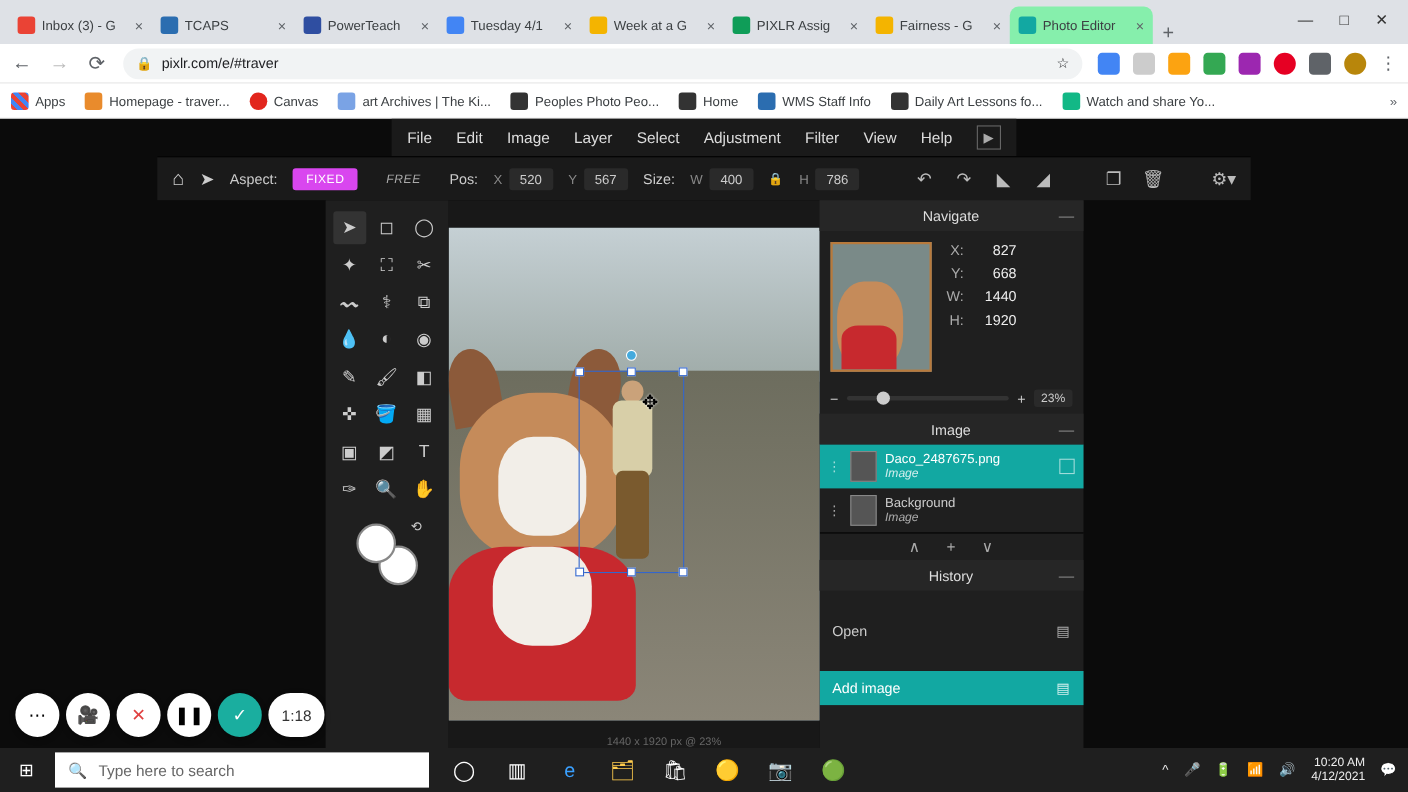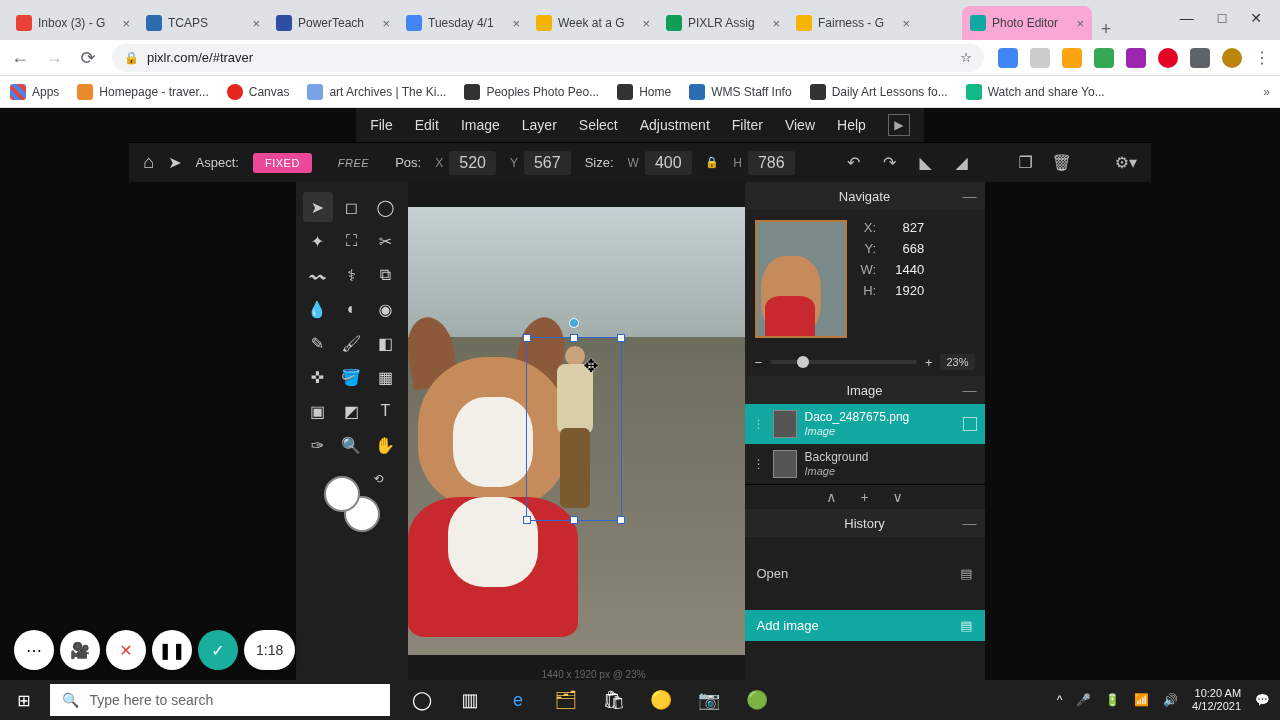--- a/index.html
+++ b/index.html
@@ -5,21 +5,21 @@
 * { margin: 0; padding: 0; box-sizing: border-box; font-family: "Segoe UI", Arial, sans-serif; }
 body { width: 1280px; height: 720px; overflow: hidden; background: #fff; position: relative; }
 
 
 .window-controls { position: absolute; top: 0; right: 0; height: 36px; display: flex; align-items: center; gap: 24px; padding: 0 18px; color: #333; }
 .window-controls span { font-size: 14px; }
 
 
 .tab-strip { height: 40px; background: #dee1e6; display: flex; align-items: flex-end; padding-left: 8px; padding-top: 6px; }
 .tab { height: 34px; width: 130px; display: flex; align-items: center; padding: 0 8px; font-size: 12px; color: #3c4043; border-radius: 8px 8px 0 0; gap: 6px; position: relative; }
-.tab.active { background: #f9a8d4; margin-left: 44px; }
+.tab.active { background: #86efac; }
 .tab .favicon { width: 16px; height: 16px; border-radius: 3px; flex-shrink: 0; }
 .tab .title { white-space: nowrap; overflow: hidden; text-overflow: ellipsis; flex: 1; }
 .tab .close { font-size: 13px; color: #5f6368; }
 .new-tab { width: 28px; text-align: center; font-size: 18px; color: #5f6368; }
 
 
 .addr-bar { height: 36px; background: #fff; display: flex; align-items: center; padding: 0 10px; gap: 14px; border-bottom: 1px solid #e0e0e0; }
 .nav-btn { color: #5f6368; font-size: 18px; width: 20px; text-align: center; }
 .nav-btn.disabled { color: #bdbdbd; }
 .omnibox { flex: 1; height: 28px; background: #f1f3f4; border-radius: 14px; display: flex; align-items: center; padding: 0 12px; gap: 8px; font-size: 13px; color: #202124; }
@@ -38,25 +38,25 @@
 
 .menubar { height: 34px; background: #1a1a1a; display: flex; align-items: center; padding: 0 14px; gap: 22px; color: #ddd; font-size: 14px; }
 .menubar .expand { margin-left: auto; width: 22px; height: 22px; border: 1px solid #666; display: flex; align-items: center; justify-content: center; font-size: 12px; color: #aaa; }
 
 
 .optbar { height: 40px; background: #1a1a1a; border-top: 1px solid #000; display: flex; align-items: center; padding: 0 14px; gap: 14px; color: #bbb; font-size: 13px; }
 .opt-home { font-size: 18px; color: #ccc; }
 .opt-cursor { font-size: 16px; color: #ccc; }
 .opt-label { color: #ccc; }
 .opt-pill { padding: 4px 12px; border-radius: 3px; font-size: 11px; letter-spacing: 0.5px; }
-.opt-pill.active { background: #ec4899; color: #fff; }
+.opt-pill.active { background: #d946ef; color: #fff; }
 .opt-pill.inactive { color: #aaa; font-style: italic; }
 .opt-field { display: flex; align-items: center; gap: 6px; }
 .opt-field .lbl { color: #888; font-size: 12px; }
-.opt-field .val { background: #2a2a2a; padding: 3px 10px; border-radius: 3px; color: #ccc; font-size: 16px; min-width: 40px; text-align: center; }
+.opt-field .val { background: #2a2a2a; padding: 3px 10px; border-radius: 3px; color: #ccc; font-size: 12px; min-width: 40px; text-align: center; }
 .opt-lock { color: #888; font-size: 11px; }
 .opt-icon { color: #bbb; font-size: 16px; width: 22px; text-align: center; }
 
 
 .workspace { flex: 1; display: flex; background: #0b0b0b; position: relative; }
 
 
 .tools { width: 112px; background: #1f1f1f; padding: 10px 4px; display: flex; flex-direction: column; gap: 4px; }
 .tool-row { display: flex; gap: 4px; justify-content: center; }
 .tool { width: 30px; height: 30px; display: flex; align-items: center; justify-content: center; color: #ccc; font-size: 16px; border-radius: 3px; }
@@ -123,21 +123,21 @@
 .hist-item.active { background: #12a8a2; color: #fff; }
 .hist-item .icn { font-size: 13px; opacity: 0.8; }
 
 
 .rec-controls { position: absolute; left: 14px; bottom: 50px; display: flex; gap: 6px; align-items: center; }
 .rec-btn { width: 40px; height: 40px; border-radius: 50%; background: #fff; display: flex; align-items: center; justify-content: center; font-size: 16px; box-shadow: 0 2px 6px rgba(0,0,0,0.3); }
 .rec-btn.red { color: #e04040; }
 .rec-btn.green { background: #1aae9f; color: #fff; }
 .rec-time { height: 40px; padding: 0 12px; border-radius: 20px; background: #fff; display: flex; align-items: center; font-size: 14px; color: #333; box-shadow: 0 2px 6px rgba(0,0,0,0.3); }
 
-.canvas-footer { position: absolute; left: 134px; bottom: 0; font-size: 10px; color: #666; }
+.canvas-footer { position: absolute; left: 144px; bottom: 0; font-size: 10px; color: #666; }
 
 
 .taskbar { position: absolute; bottom: 0; left: 0; right: 0; height: 40px; background: #1f1f1f; display: flex; align-items: center; color: #fff; }
 .start-btn { width: 48px; height: 40px; display: flex; align-items: center; justify-content: center; font-size: 16px; }
 .search-box { width: 340px; height: 32px; background: #fff; display: flex; align-items: center; gap: 10px; padding: 0 12px; color: #666; font-size: 14px; margin-left: 2px; }
 .task-icons { display: flex; align-items: center; gap: 8px; margin-left: 12px; }
 .task-icon { width: 40px; height: 40px; display: flex; align-items: center; justify-content: center; font-size: 18px; }
 .tray { margin-left: auto; display: flex; align-items: center; gap: 14px; padding: 0 10px; font-size: 12px; color: #eee; }
 .clock { text-align: right; line-height: 1.2; font-size: 11px; }
 </style>

